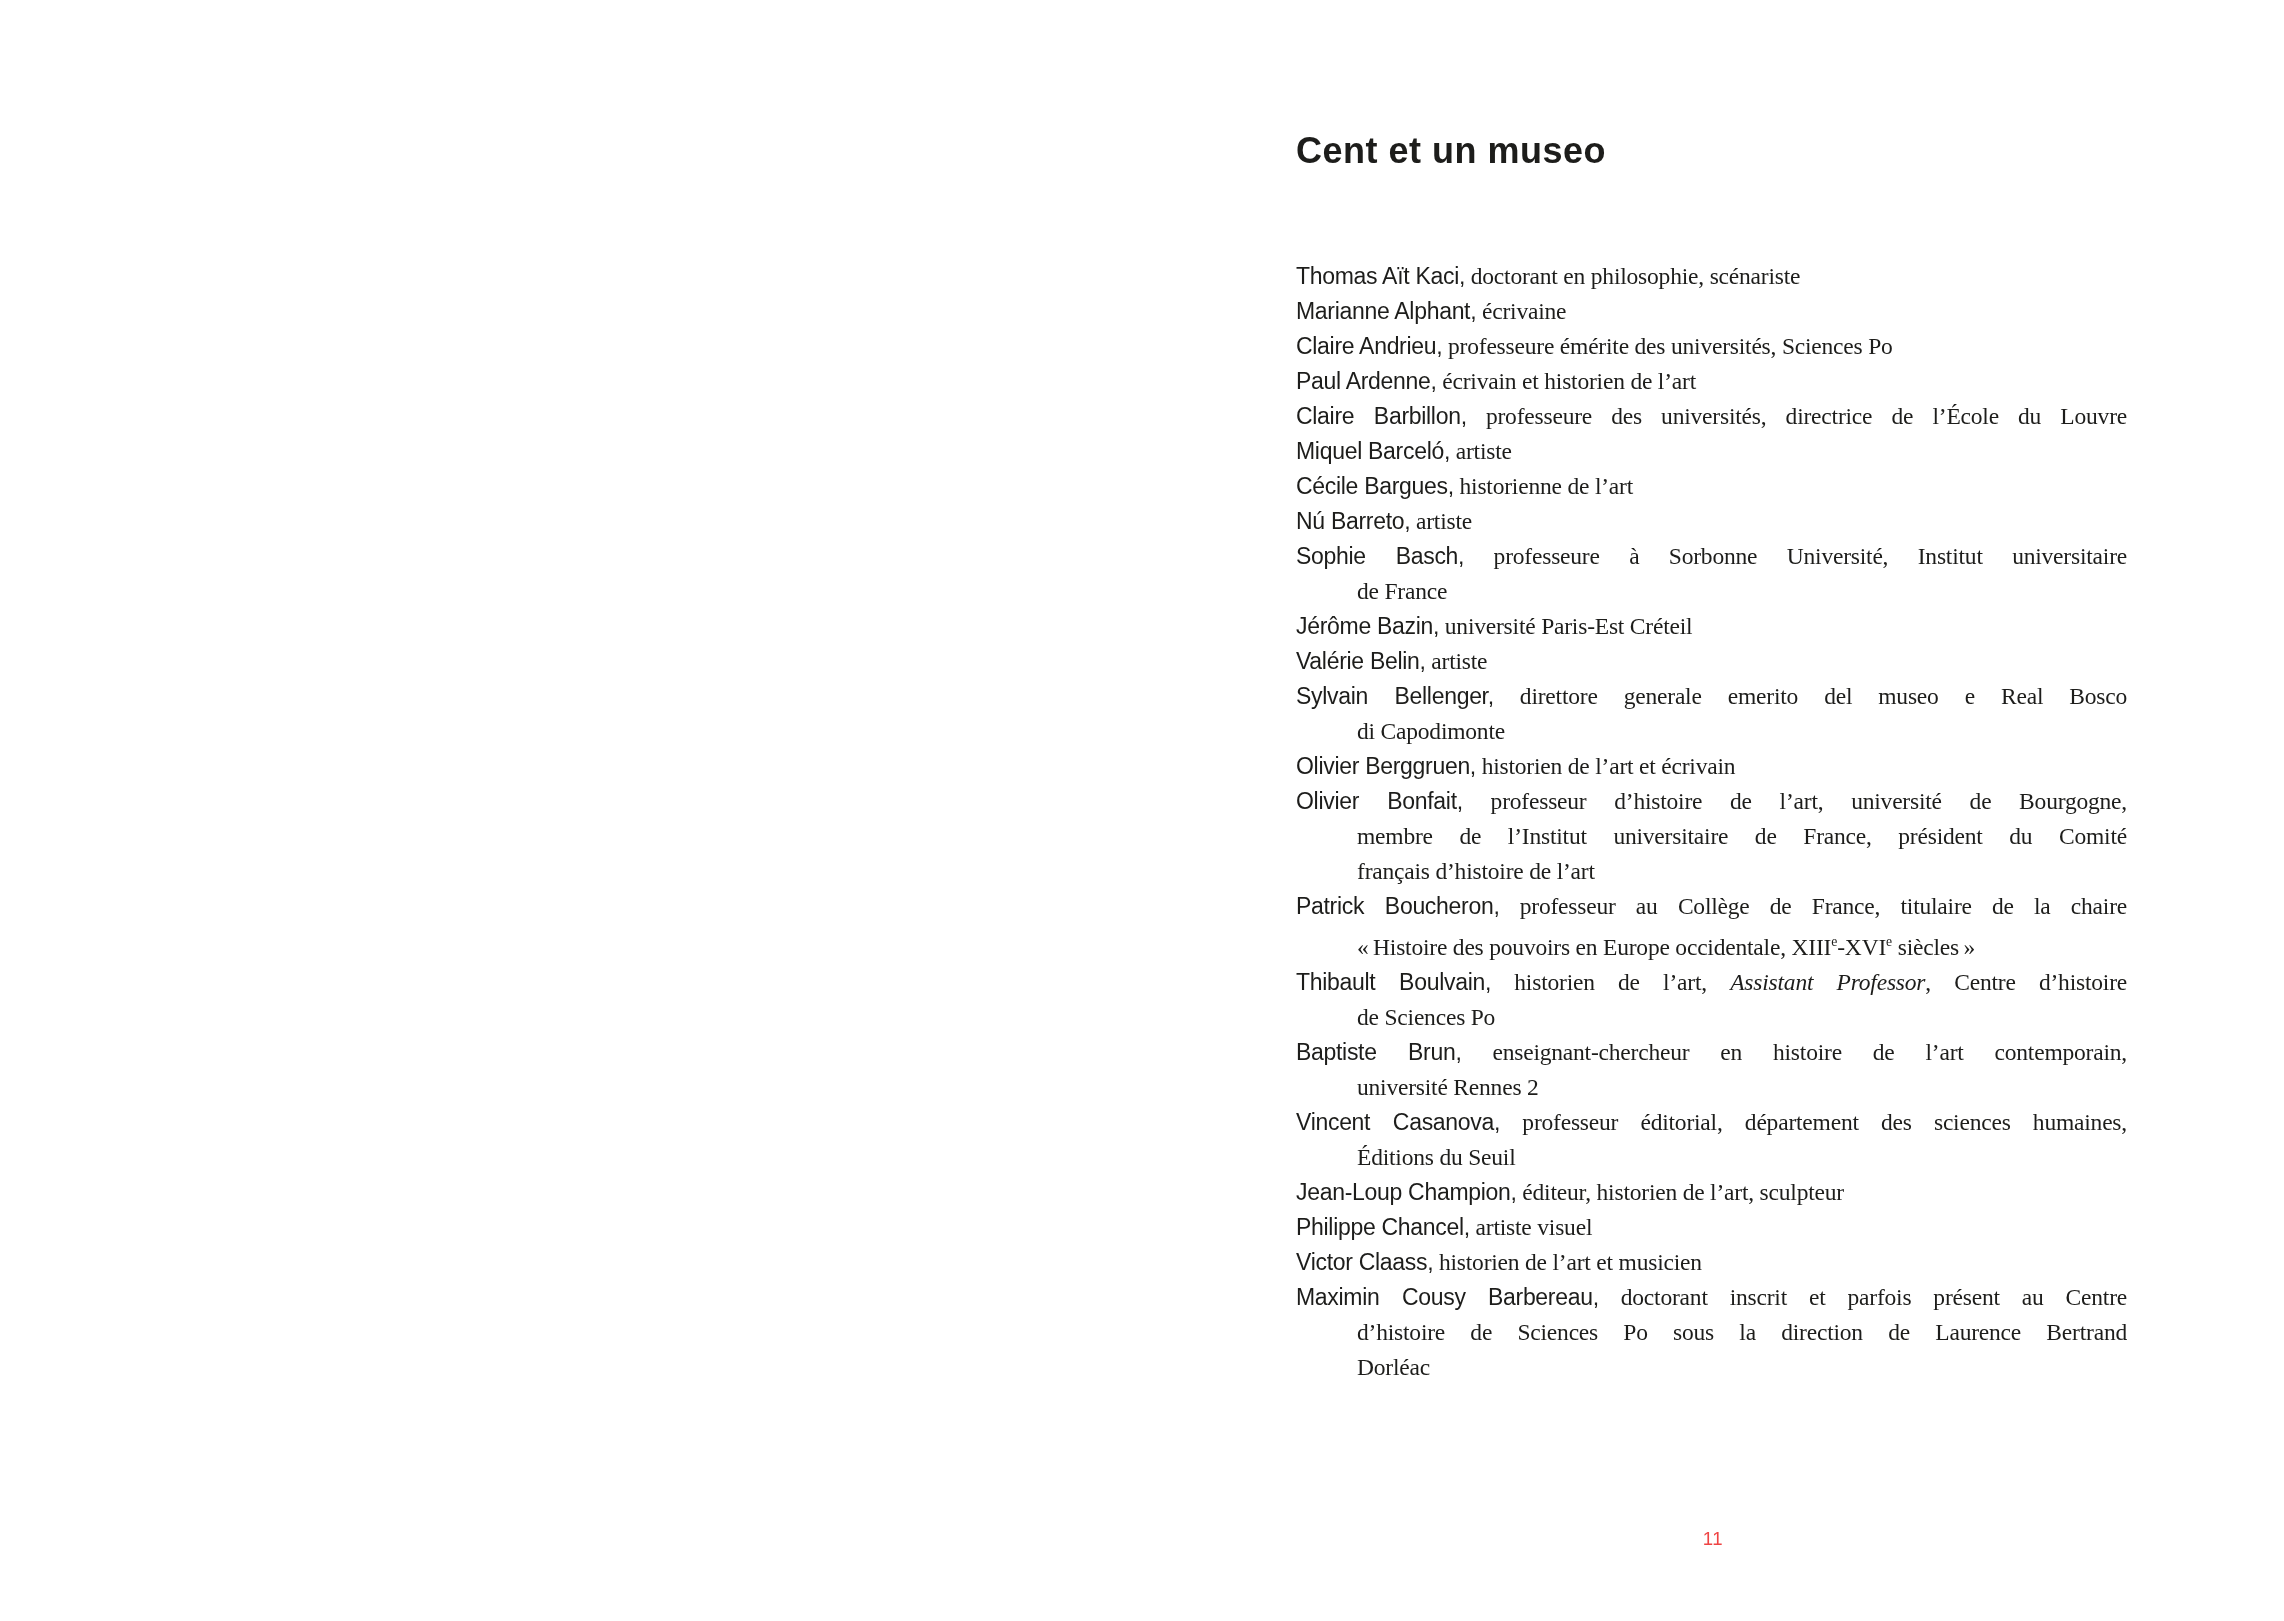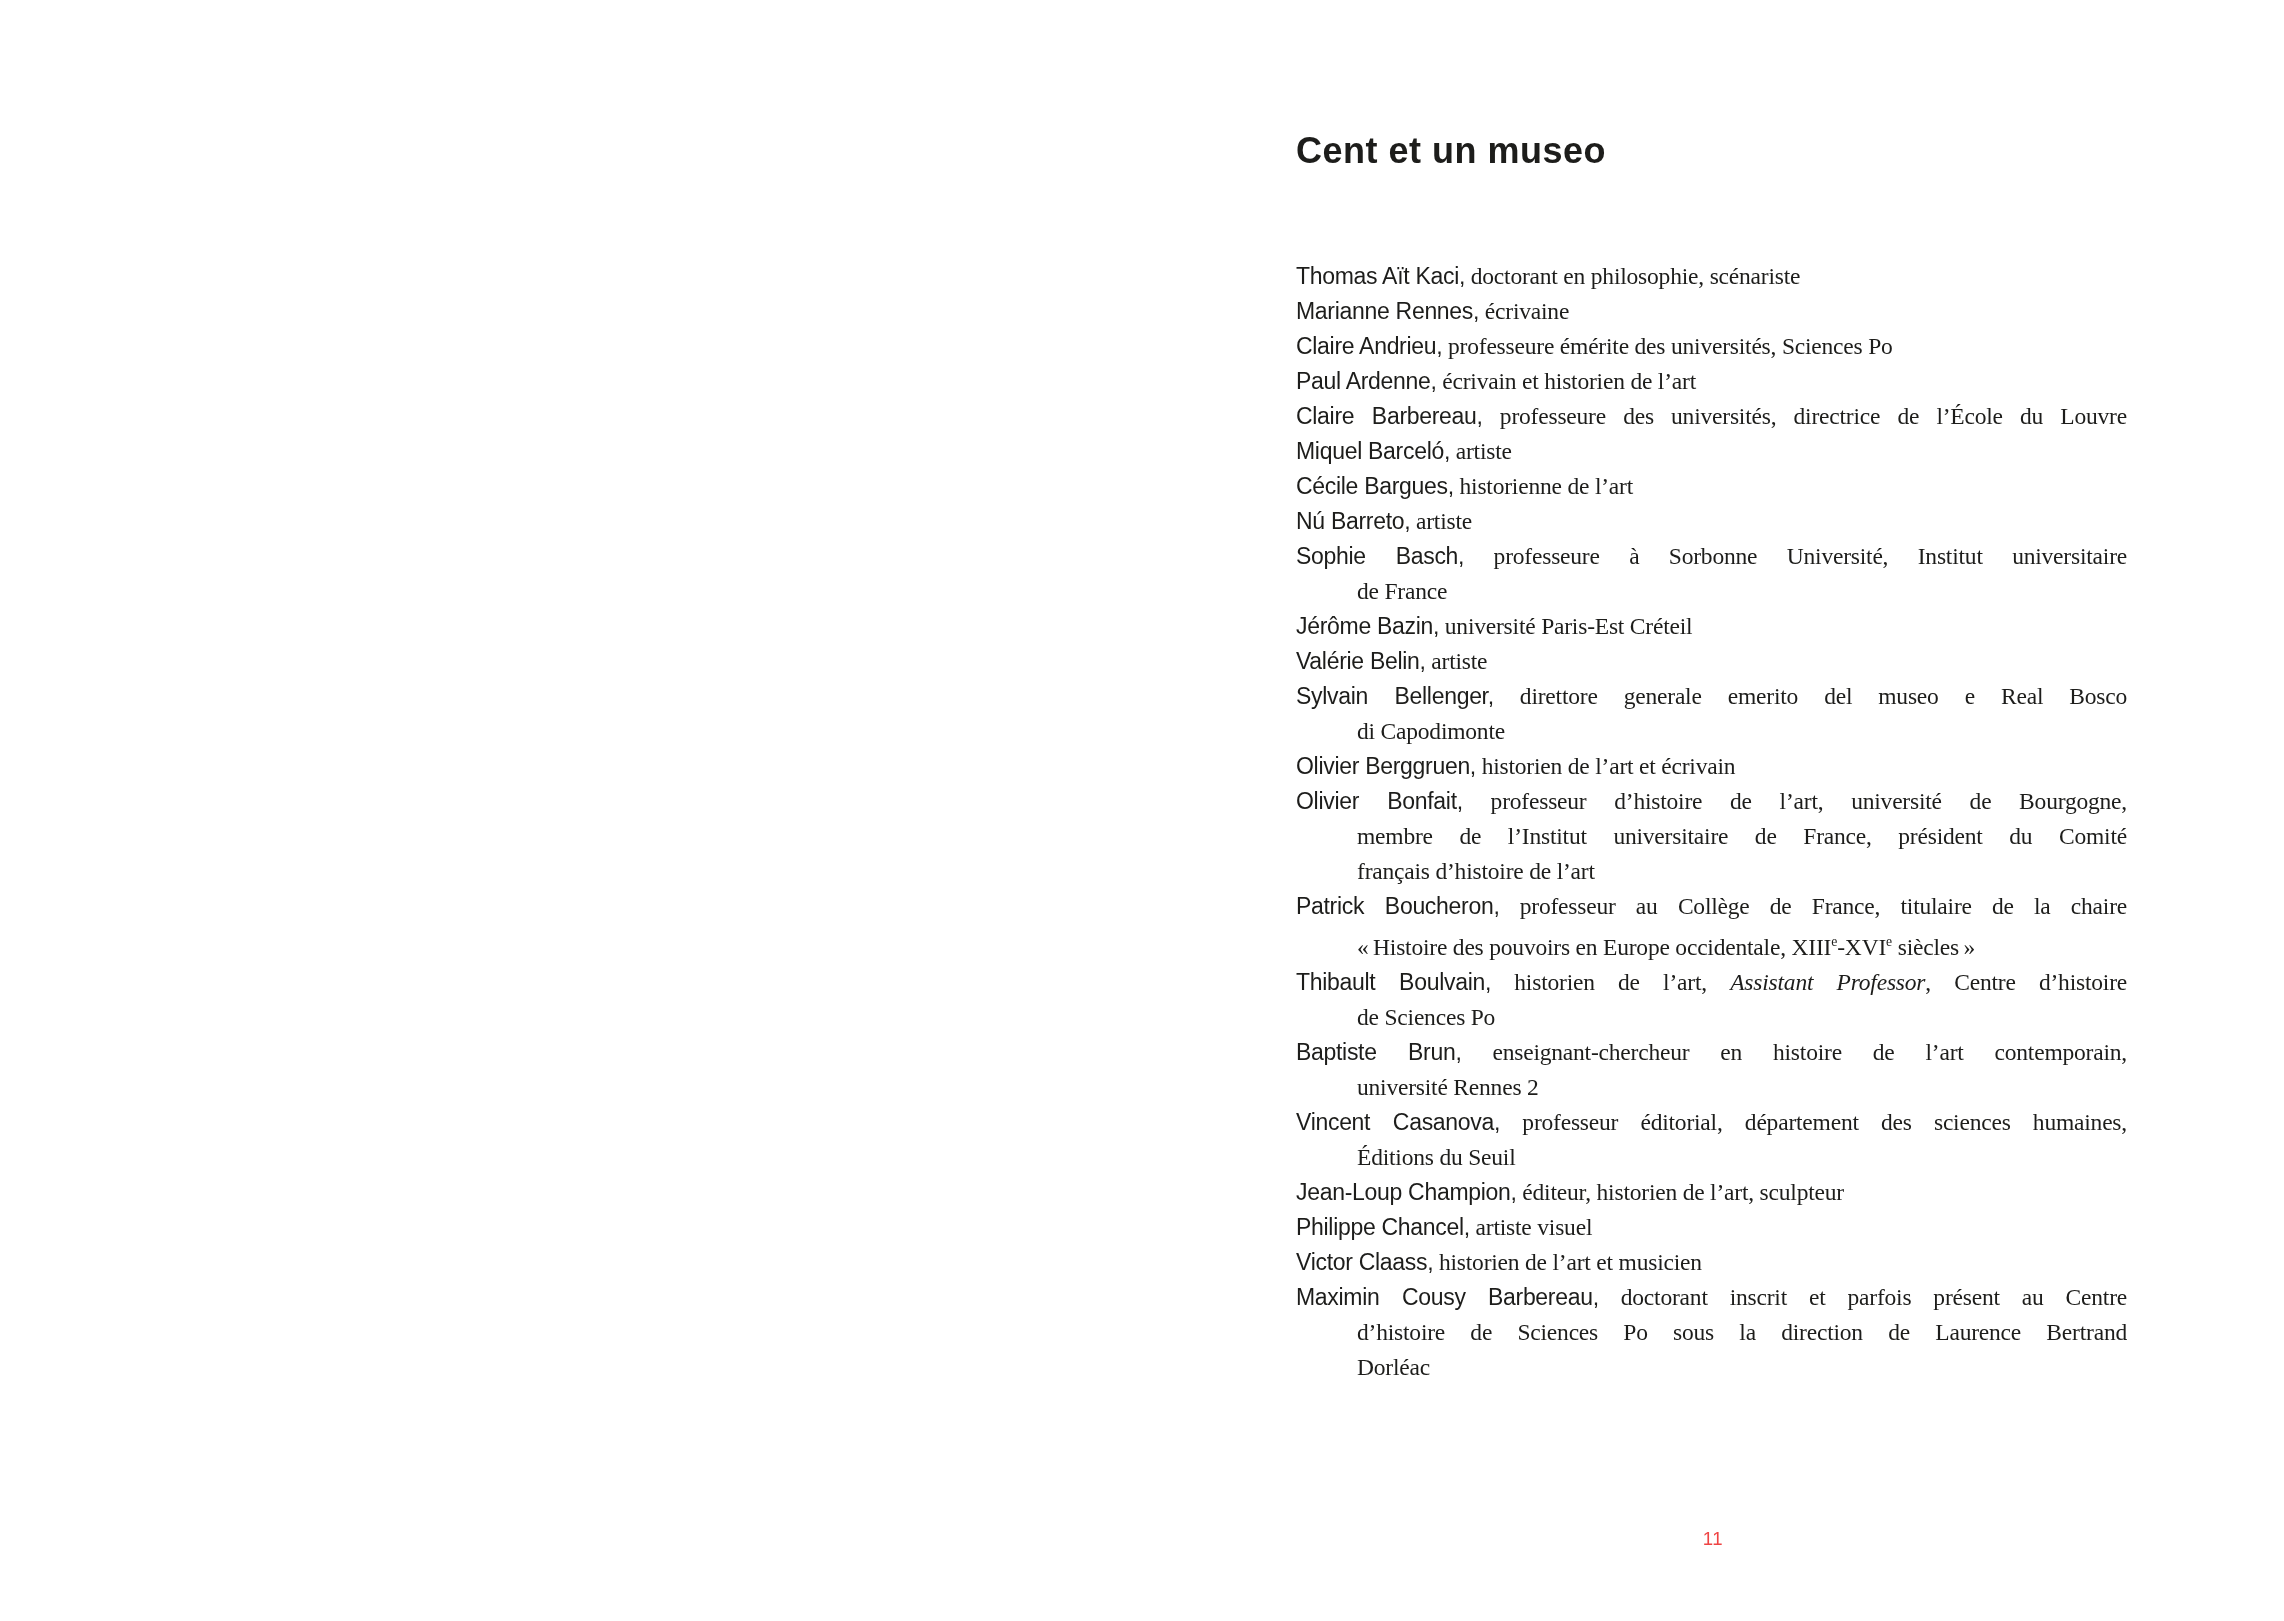--- a/index.html
+++ b/index.html
@@ -68,24 +68,24 @@
   }
 </style>
 </head>
 <body>
 
 <div>
   <h1 class="page-title">Cent et un museo</h1>
 
   <div class="contributors">
       <div class="line"><span class="name">Thomas Aït Kaci,</span><span class="role"> doctorant en philosophie, scénariste</span></div>
-      <div class="line"><span class="name">Marianne Rennes,</span><span class="role"> écrivaine</span></div>
+      <div class="line"><span class="name">Marianne Alphant,</span><span class="role"> écrivaine</span></div>
       <div class="line"><span class="name">Claire Andrieu,</span><span class="role"> professeure émérite des universités, Sciences Po</span></div>
       <div class="line"><span class="name">Paul Ardenne,</span><span class="role"> écrivain et historien de l’art</span></div>
-      <div class="line justify"><span class="name">Claire Barbereau,</span><span class="role"> professeure des universités, directrice de l’École du Louvre</span></div>
+      <div class="line justify"><span class="name">Claire Barbillon,</span><span class="role"> professeure des universités, directrice de l’École du Louvre</span></div>
       <div class="line"><span class="name">Miquel Barceló,</span><span class="role"> artiste</span></div>
       <div class="line"><span class="name">Cécile Bargues,</span><span class="role"> historienne de l’art</span></div>
       <div class="line"><span class="name">Nú Barreto,</span><span class="role"> artiste</span></div>
       <div class="line justify"><span class="name">Sophie Basch,</span><span class="role"> professeure à Sorbonne Université, Institut universitaire</span></div>
       <div class="line indent"><span class="role">de France</span></div>
       <div class="line"><span class="name">Jérôme Bazin,</span><span class="role"> université Paris-Est Créteil</span></div>
       <div class="line"><span class="name">Valérie Belin,</span><span class="role"> artiste</span></div>
       <div class="line justify"><span class="name">Sylvain Bellenger,</span><span class="role"> direttore generale emerito del museo e Real Bosco</span></div>
       <div class="line indent"><span class="role">di Capodimonte</span></div>
       <div class="line"><span class="name">Olivier Berggruen,</span><span class="role"> historien de l’art et écrivain</span></div>

